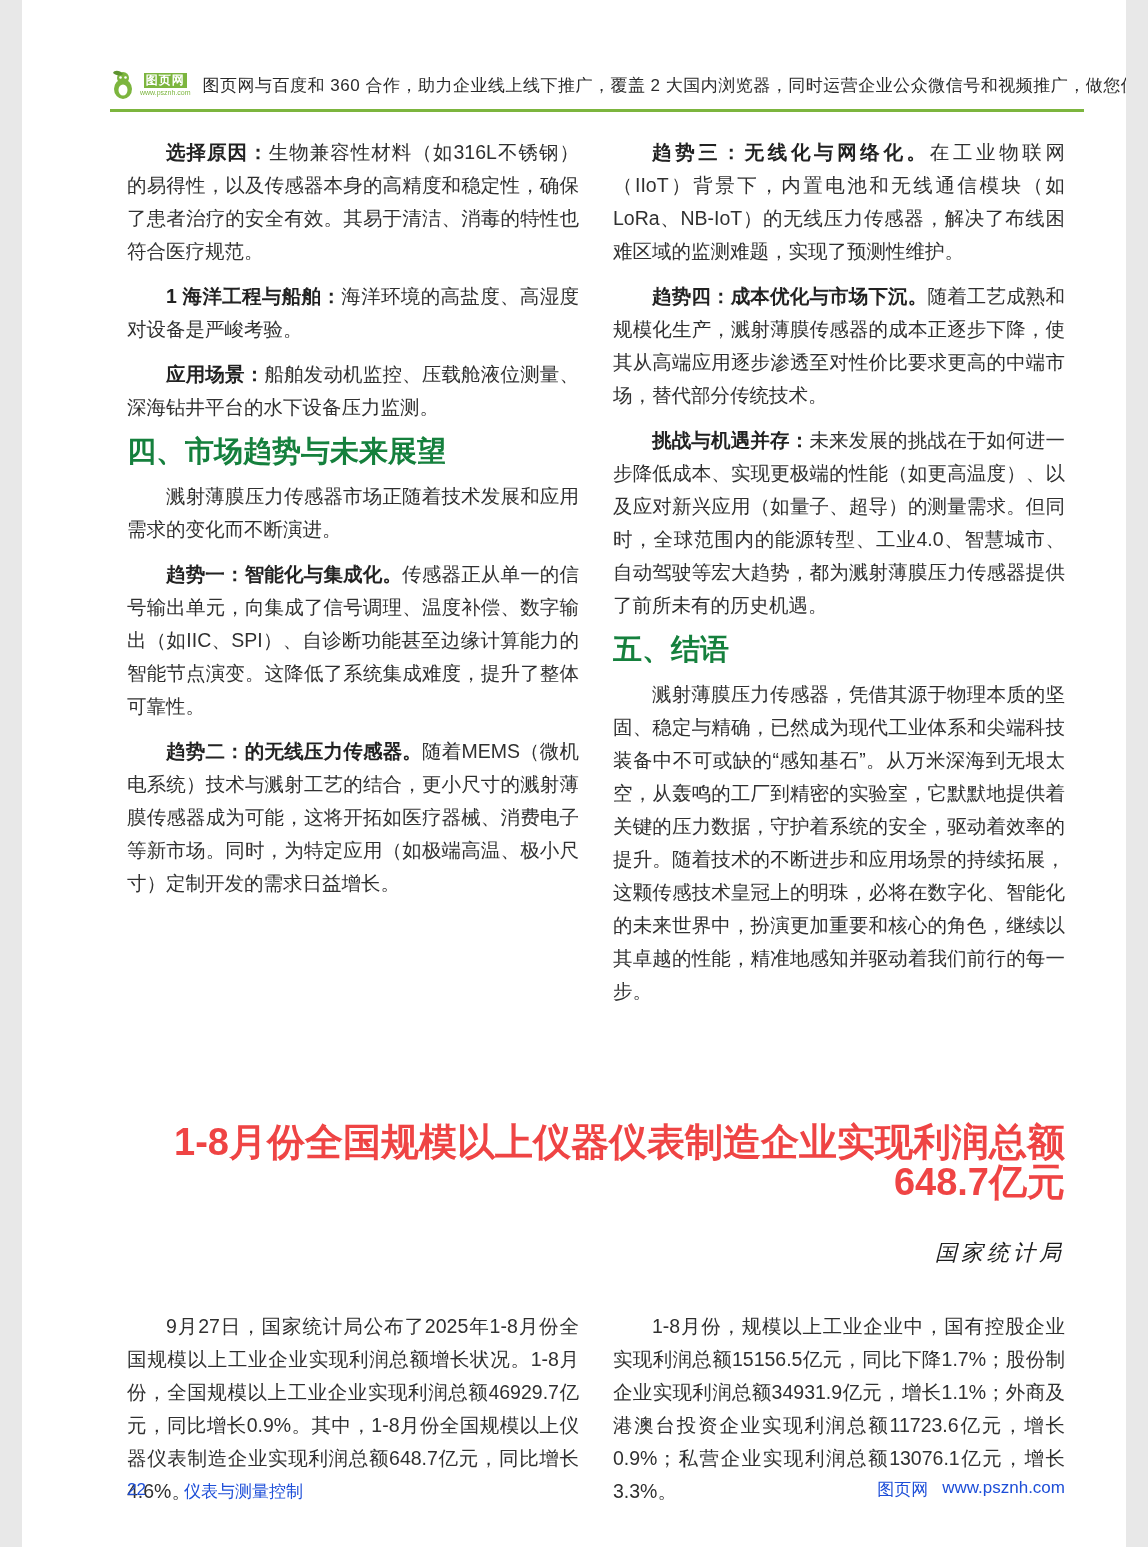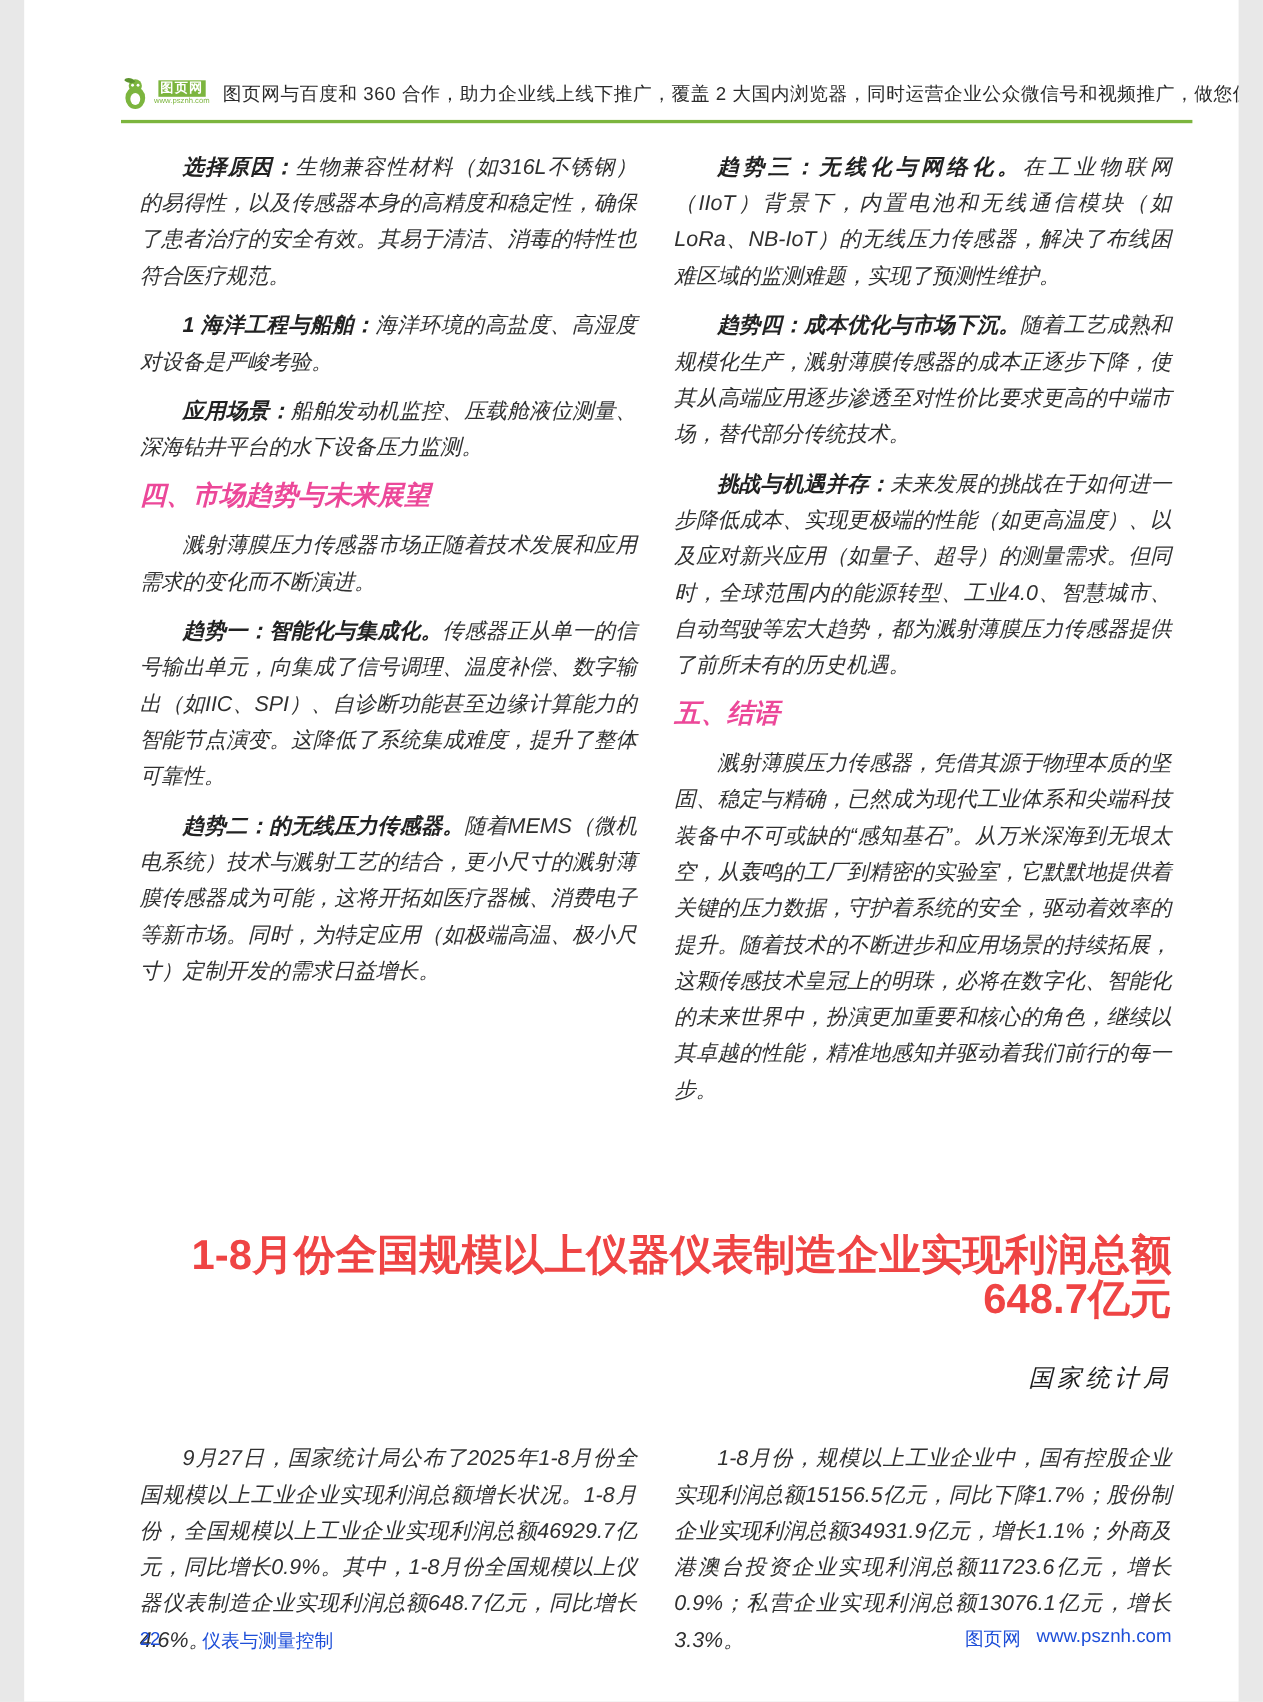--- a/index.html
+++ b/index.html
@@ -22,26 +22,26 @@
     font-size:12px; line-height:15px; padding:0 2px; letter-spacing:1px;
   }
   .logo-url { font-size:7px; color:#7cb53e; line-height:9px; white-space:nowrap; }
   .tagline { font-size:17px; color:#2b2b2b; letter-spacing:0.5px; white-space:nowrap; }
 
   
   .article1 {
     position:absolute; left:105px; top:136px; width:938px;
     display:flex; gap:34px;
   }
-  .col { width:452px; text-align:justify; font-size:19.5px; line-height:33px;font-style:italic; }
+  .col { width:452px; text-align:justify; font-size:19.5px; line-height:33px; }
   .para { margin:0 0 12px 0; text-indent:2em; }
   .para strong { font-weight:700; color:#222222; }
   .sec-heading {
-    margin:8px 0 14px 0; font-size:24px; line-height:30px;
-    font-weight:700; color:#ec4899; text-indent:0;
+    margin:8px 0 14px 0; font-size:29px; line-height:30px;
+    font-weight:700; color:#15803d; text-indent:0;
   }
 
   
   .article2 { position:absolute; left:105px; top:1122px; width:938px; }
   .article2-title {
     text-align:right; font-size:38px; line-height:40px;
     font-weight:700; color:#ef4444;
   }
   .byline {
     text-align:right; margin-top:36px;

